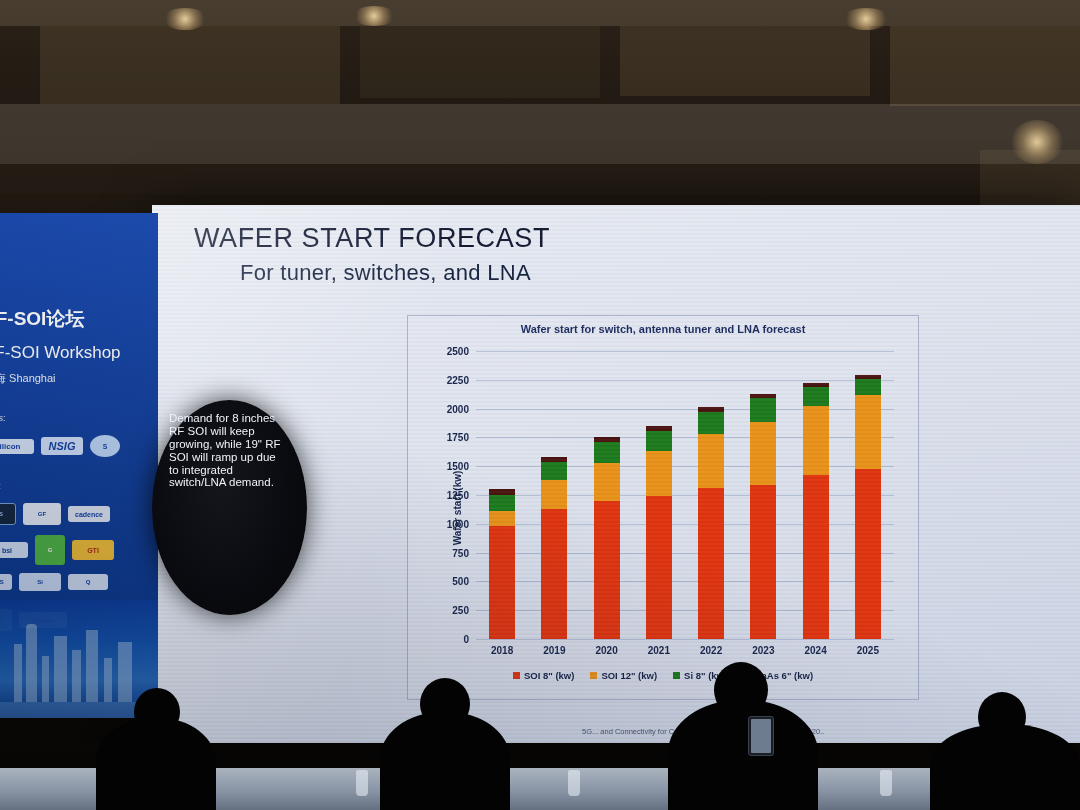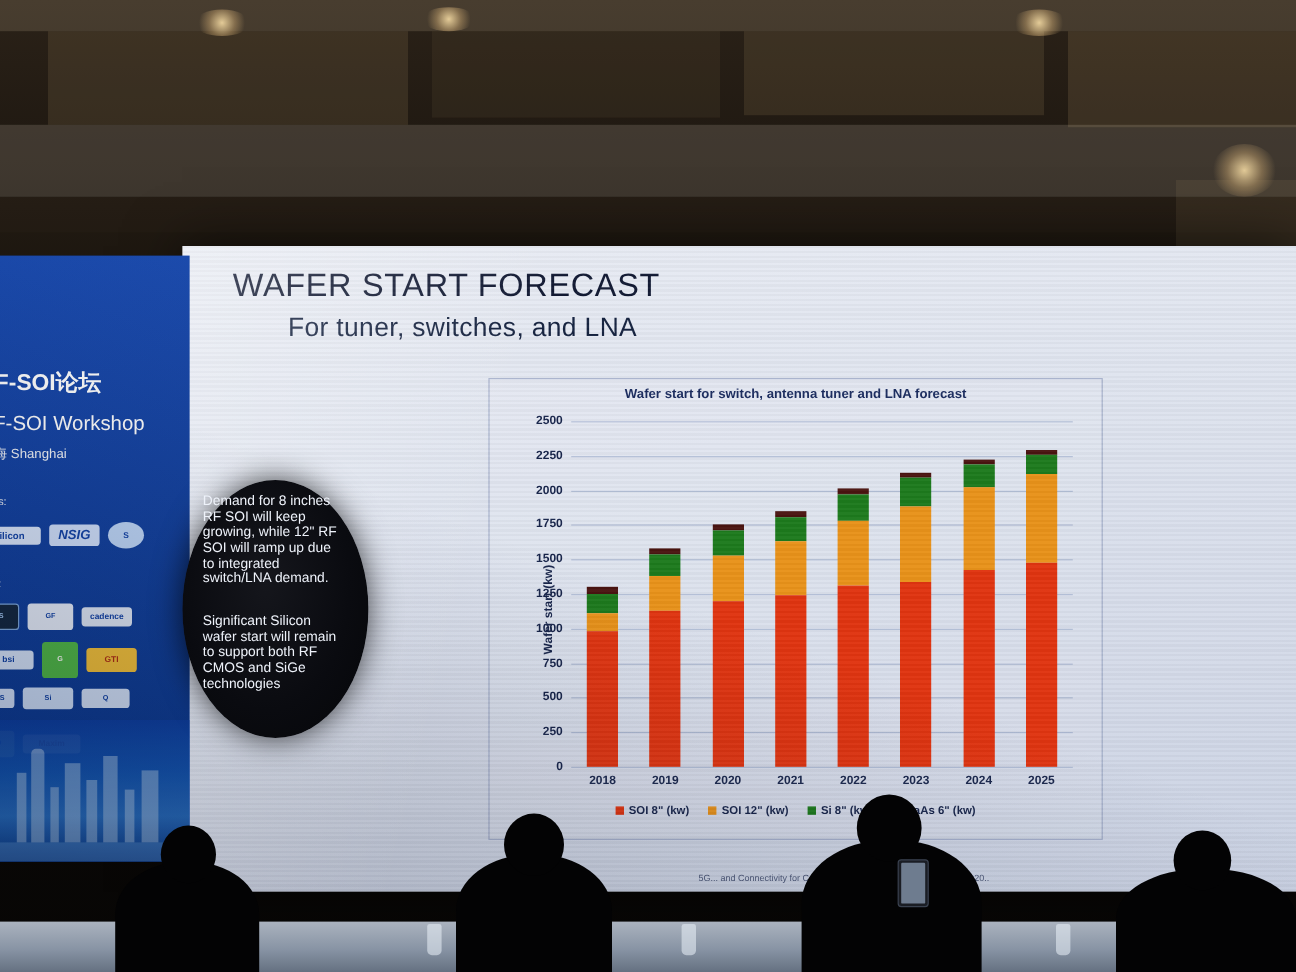--- a/index.html
+++ b/index.html
@@ -323,22 +323,21 @@
     <div class="bldg" style="left:54px;width:13px;height:66px"></div>
     <div class="bldg" style="left:72px;width:9px;height:52px"></div>
     <div class="bldg" style="left:86px;width:12px;height:72px"></div>
     <div class="bldg" style="left:104px;width:8px;height:44px"></div>
     <div class="bldg" style="left:118px;width:14px;height:60px"></div>
     <div class="bldg" style="left:0;bottom:0;width:158px;height:16px;background:rgba(120,180,240,.35)"></div>
   </div>
 </div>
 
 <div id="callout">
-  <div class="call-p p1">Demand for 8 inches RF SOI will keep growing, while 12" RF SOI will ramp up due to integrated switch/LNA demand.</div>
-  <div class="call-p p2">Significant Silicon wafer start will remain to support both RF CMOS and SiGe technologies</div>
+  <div class="call-p p1">Demand for 8 inches RF SOI will keep growing, while 19" RF SOI will ramp up due to integrated switch/LNA demand.</div>
 </div>
 
 <div id="table-strip"></div>
 <div class="aud" style="left:96px;width:120px;height:92px"></div>
 <div class="aud-head" style="left:134px;bottom:74px;width:46px;height:48px"></div>
 <div class="aud" style="left:380px;width:130px;height:98px"></div>
 <div class="aud-head" style="left:420px;bottom:80px;width:50px;height:52px"></div>
 <div class="aud" style="left:668px;width:150px;height:110px"></div>
 <div class="aud-head" style="left:714px;bottom:92px;width:54px;height:56px"></div>
 <div class="aud" style="left:930px;width:150px;height:86px"></div>

